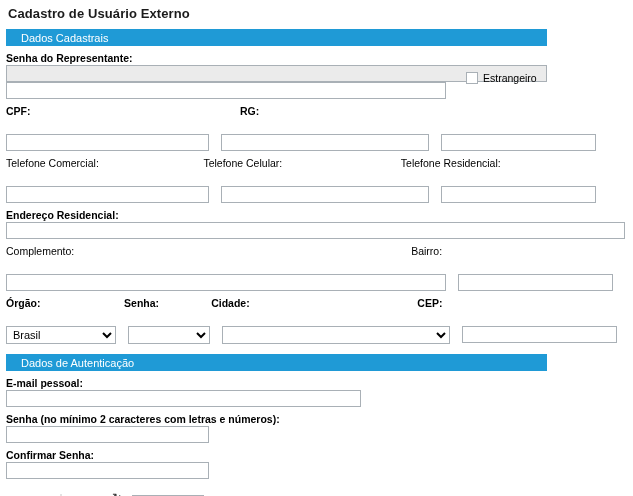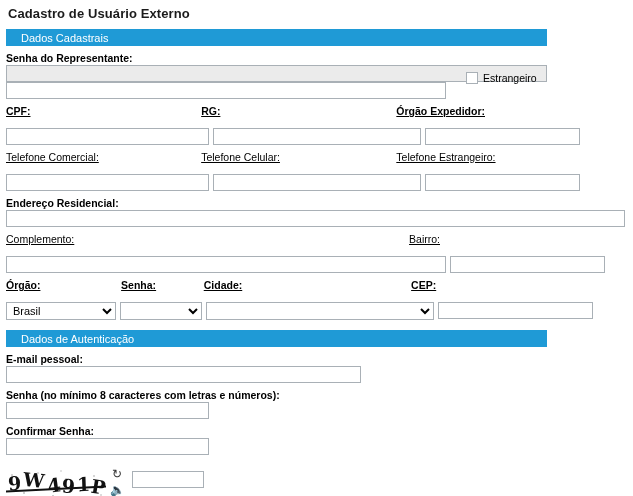--- a/index.html
+++ b/index.html
@@ -65,22 +65,21 @@
   }
   input[readonly] {
     background: #ebebeb;
   }
   select {
     height: 18px;
     padding: 0 2px;
   }
   .row {
     display: flex;
-    gap: 4px;
-    text-decoration: underline;
+    gap: 12px;
   }
   .col {
     box-sizing: border-box;
   }
   .w-full { width: 619px; }
   .grp3a { width: 222px; }
   .grp3b { width: 222px; }
   .grp3c { width: 175px; }
   .field-cpf { width: 203px; }
   .field-rg { width: 208px; }
@@ -181,21 +180,21 @@
   .icon-btn {
     width: 14px;
     height: 14px;
     line-height: 14px;
     text-align: center;
     font-size: 12px;
     color: #333;
     cursor: pointer;
   }
   .captcha-input { width: 72px; height: 20px; margin-top: 4px; }
-  .mt2 { margin-top: 10px; }
+  .mt2 { margin-top: 16px; }
   .sec2-gap { margin-top: 10px; }
 </style>
 </head>
 <body>
 
 <div class="page">
 
   <div class="page-title">Cadastro de Usuário Externo</div>
 
   <div class="section-bar">Dados Cadastrais</div>
@@ -214,39 +213,36 @@
 
     <input type="text" style="width: 440px;" value="">
 
     <div class="row">
       <div class="col grp3a">
           <label class="lbl bold">CPF:</label>
         </div>
       <div class="col grp3b">
           <label class="lbl bold">RG:</label>
         </div>
-      <div class="col grp3c">
-          <label class="lbl bold">Órgão Expedidor:</label>
-        </div>
     </div>
     <div class="row mt2">
       <div class="col grp3a"><input type="text" class="field-cpf" value="" style=""></div>
       <div class="col grp3b"><input type="text" class="field-rg" value="" style=""></div>
       <div class="col grp3c"><input type="text" class="field-orgao" value="" style=""></div>
     </div>
 
     <div class="row">
       <div class="col grp3a">
           <label class="lbl">Telefone Comercial:</label>
         </div>
       <div class="col grp3b">
           <label class="lbl">Telefone Celular:</label>
         </div>
       <div class="col grp3c">
-          <label class="lbl">Telefone Estrangeiro:</label>
+          <label class="lbl">Telefone Residencial:</label>
         </div>
     </div>
     <div class="row mt2">
       <div class="col grp3a"><input type="text" class="field-cpf" value="" style=""></div>
       <div class="col grp3b"><input type="text" class="field-rg" value="" style=""></div>
       <div class="col grp3c"><input type="text" class="field-orgao" value="" style=""></div>
     </div>
 
     <label class="lbl bold">Endereço Residencial:</label>
     <input type="text" class="w-full" value="" style="">
@@ -300,21 +296,21 @@
     </div>
   </div>
 
   <div class="sec2-gap"></div>
   <div class="section-bar">Dados de Autenticação</div>
 
   <div class="form-area">
     <label class="lbl bold">E-mail pessoal:</label>
     <input type="text" class="field-email" value="" style="">
 
-    <label class="lbl bold">Senha (no mínimo 8 caracteres com letras e números):</label>
+    <label class="lbl bold">Senha (no mínimo 2 caracteres com letras e números):</label>
     <input type="password" class="field-senha" value="" style="">
 
     <label class="lbl bold">Confirmar Senha:</label>
     <input type="password" class="field-senha" value="" style="">
   </div>
 
   <div class="captcha-area">
     <div class="captcha-img">
       <div class="captcha-noise"></div>
       <div class="captcha-text">

